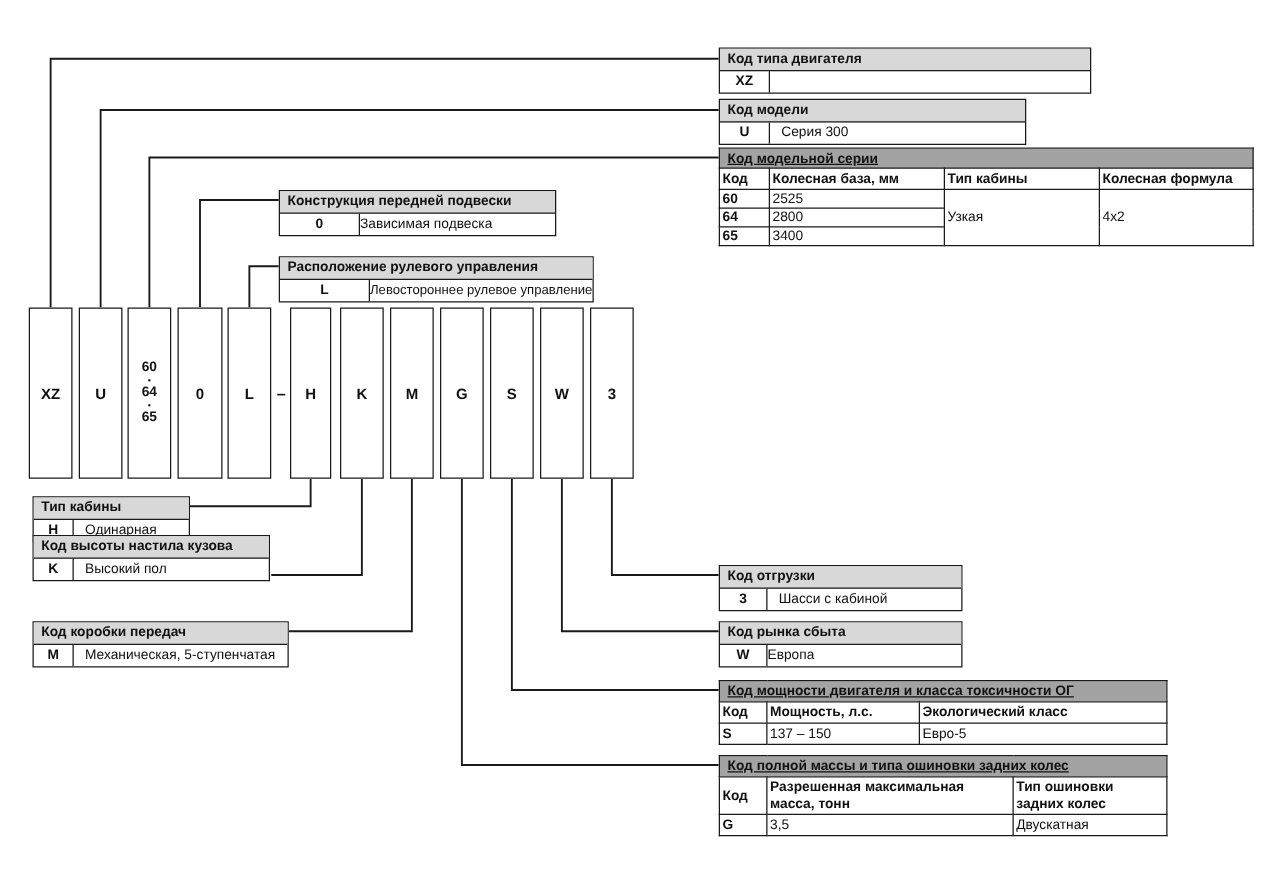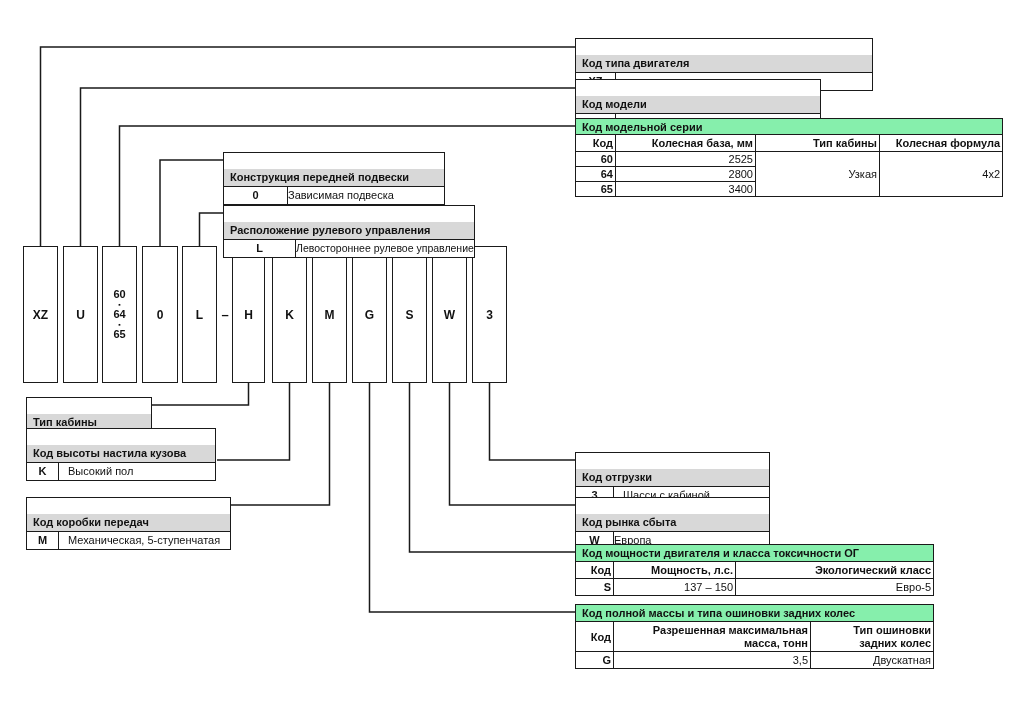--- a/index.html
+++ b/index.html
@@ -32,43 +32,43 @@
 
   
   .tbl{
     position:absolute;
     border:1.5px solid #1a1a1a;background:#fff;
     box-sizing:border-box;font-size:11px;line-height:15px;
   }
   .t-title{
     height:16px;background:#d8d8d8;font-weight:bold;
     padding:1px 0 0 6px;border-bottom:1px solid #1a1a1a;
-    white-space:nowrap;overflow:hidden;margin-top:16px;
+    white-space:nowrap;overflow:hidden;
   }
   .t-row{display:flex;height:17px;align-items:center;}
   .t-code{
     flex:none;border-right:1px solid #1a1a1a;height:100%;
     display:flex;align-items:center;justify-content:center;
     font-weight:bold;box-sizing:border-box;
   }
   .t-val{flex:1;padding:0 9px;white-space:nowrap;overflow:hidden;}
   .t-val.center{text-align:left;padding:0;}
 
   
   table.grid{
     position:absolute;border-collapse:collapse;table-layout:fixed;
     font-size:11px;background:#fff;
   }
   table.grid td{
-    border:1px solid #1a1a1a;text-align:right;
+    border:1px solid #1a1a1a;text-align:left;
     padding:0 2px;box-sizing:border-box;overflow:hidden;
   }
   table.grid td.tt{
-    background:#86efac;font-weight:bold;text-align:left;
-    padding-left:6px;white-space:nowrap;
+    background:#a3a3a3;font-weight:bold;text-align:left;
+    padding-left:6px;white-space:nowrap;text-decoration:underline;
   }
   table.grid td.hd{font-weight:bold;}
   table.grid td.cd{font-weight:bold;}
   table.grid{border:1.5px solid #1a1a1a;}
   .pre{white-space:pre-line;line-height:13px;}
 </style>
 </head>
 <body>
 
 <div class="canvas">

